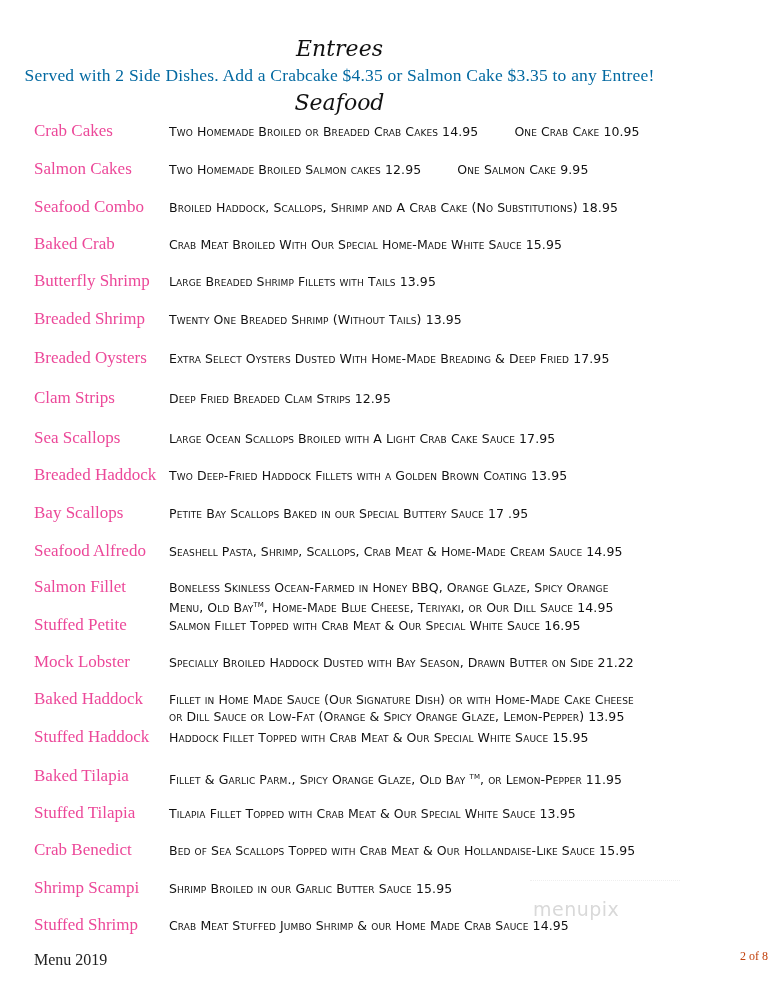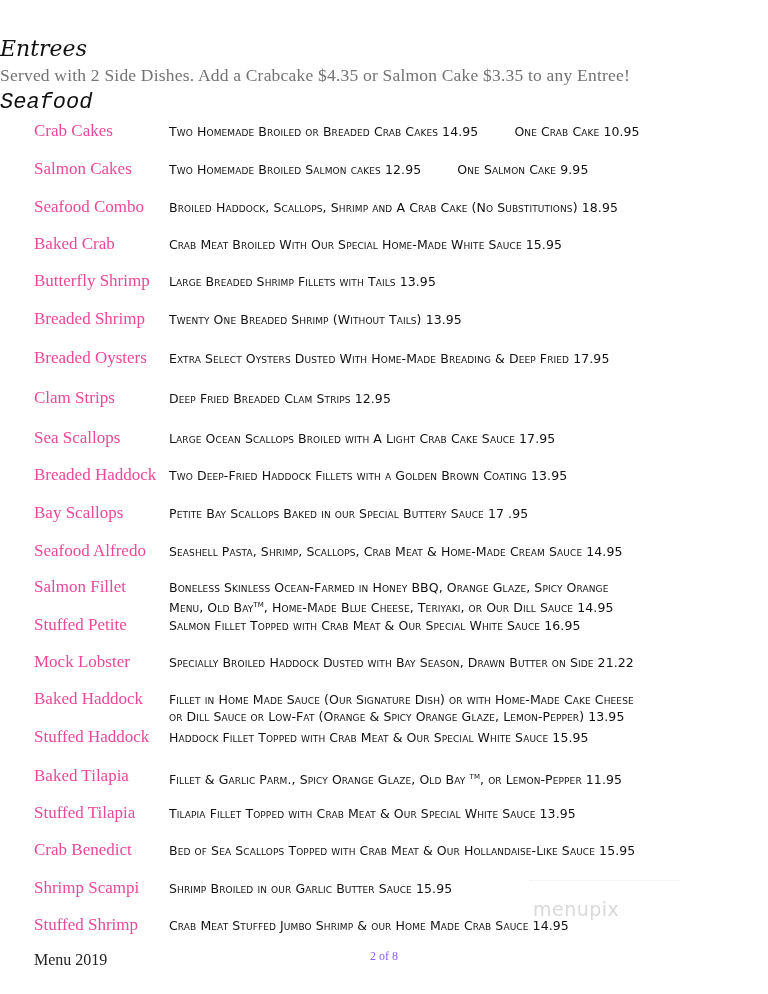--- a/index.html
+++ b/index.html
@@ -1,23 +1,23 @@
 <!DOCTYPE html>
 <html><head>
 <meta charset="utf-8">
 <style>
   html, body { margin: 0; padding: 0; background: #ffffff; }
   body { width: 768px; height: 994px; position: relative; overflow: hidden; color: #1a1a1a; }
   .title {
-    position: absolute; left: 0; width: 679px; 
+    position: absolute; left: 0; width: 679px; text-align: center;
     font-family: "DejaVu Serif", serif; font-style: italic; color: #111;
   }
   .t-entrees { top: 36px; font-size: 22px; }
-  .t-sub { top: 65px; font-size: 17.5px; font-style: normal; font-family: "Liberation Serif", serif; color: #737373; letter-spacing: 0.2px; }
-  .t-seafood { top: 90px; font-size: 22px; font-family: Liberation Mono, monospace; }
+  .t-sub { top: 65px; font-size: 17.5px; font-style: normal; font-family: "Liberation Serif", serif; color: #0369a1; letter-spacing: 0.2px; }
+  .t-seafood { top: 90px; font-size: 22px; }
   .item { position: absolute; left: 0; width: 768px; }
   .name {
     position: absolute; left: 34px; font-family: "Liberation Serif", serif;
     font-size: 17px; color: #ec4899; white-space: nowrap;
   }
   .desc {
     position: absolute; left: 169px; font-family: "DejaVu Sans", sans-serif;
     font-variant: small-caps; font-size: 12.5px; color: #111; white-space: nowrap;
     line-height: 18px; letter-spacing: 0.1px;
   }
@@ -25,21 +25,21 @@
   .tm { font-size: 7px; vertical-align: super; }
   .watermark {
     position: absolute; left: 533px; top: 898px; font-family: "DejaVu Sans", sans-serif;
     font-size: 19px; color: #d9d9d9; letter-spacing: 0.5px;
   }
   .wm-faint {
     position: absolute; left: 530px; top: 880px; width: 150px; height: 10px;
     border-top: 1px dotted #efefef;
   }
   .footer-left { position: absolute; left: 34px; top: 951px; font-family: "Liberation Serif", serif; font-size: 16px; color: #222; }
-  .footer-center { position: absolute; left: 0; width: 768px; top: 949px; text-align: center; font-family: "Liberation Serif", serif; font-size: 12px; color: #8b5cf6; }
+  .footer-center { position: absolute; left: 0; width: 768px; top: 949px; text-align: right; font-family: "Liberation Serif", serif; font-size: 12px; color: #c2410c; }
 </style>
 </head>
 <body>
 
 <div class="title t-entrees">Entrees</div>
 <div class="title t-sub">Served with 2 Side Dishes.  Add a Crabcake $4.35 or Salmon Cake $3.35 to any Entree!</div>
 <div class="title t-seafood">Seafood</div>
 
 <div class="item" style="top:121px">
   <span class="name">Crab Cakes</span>

